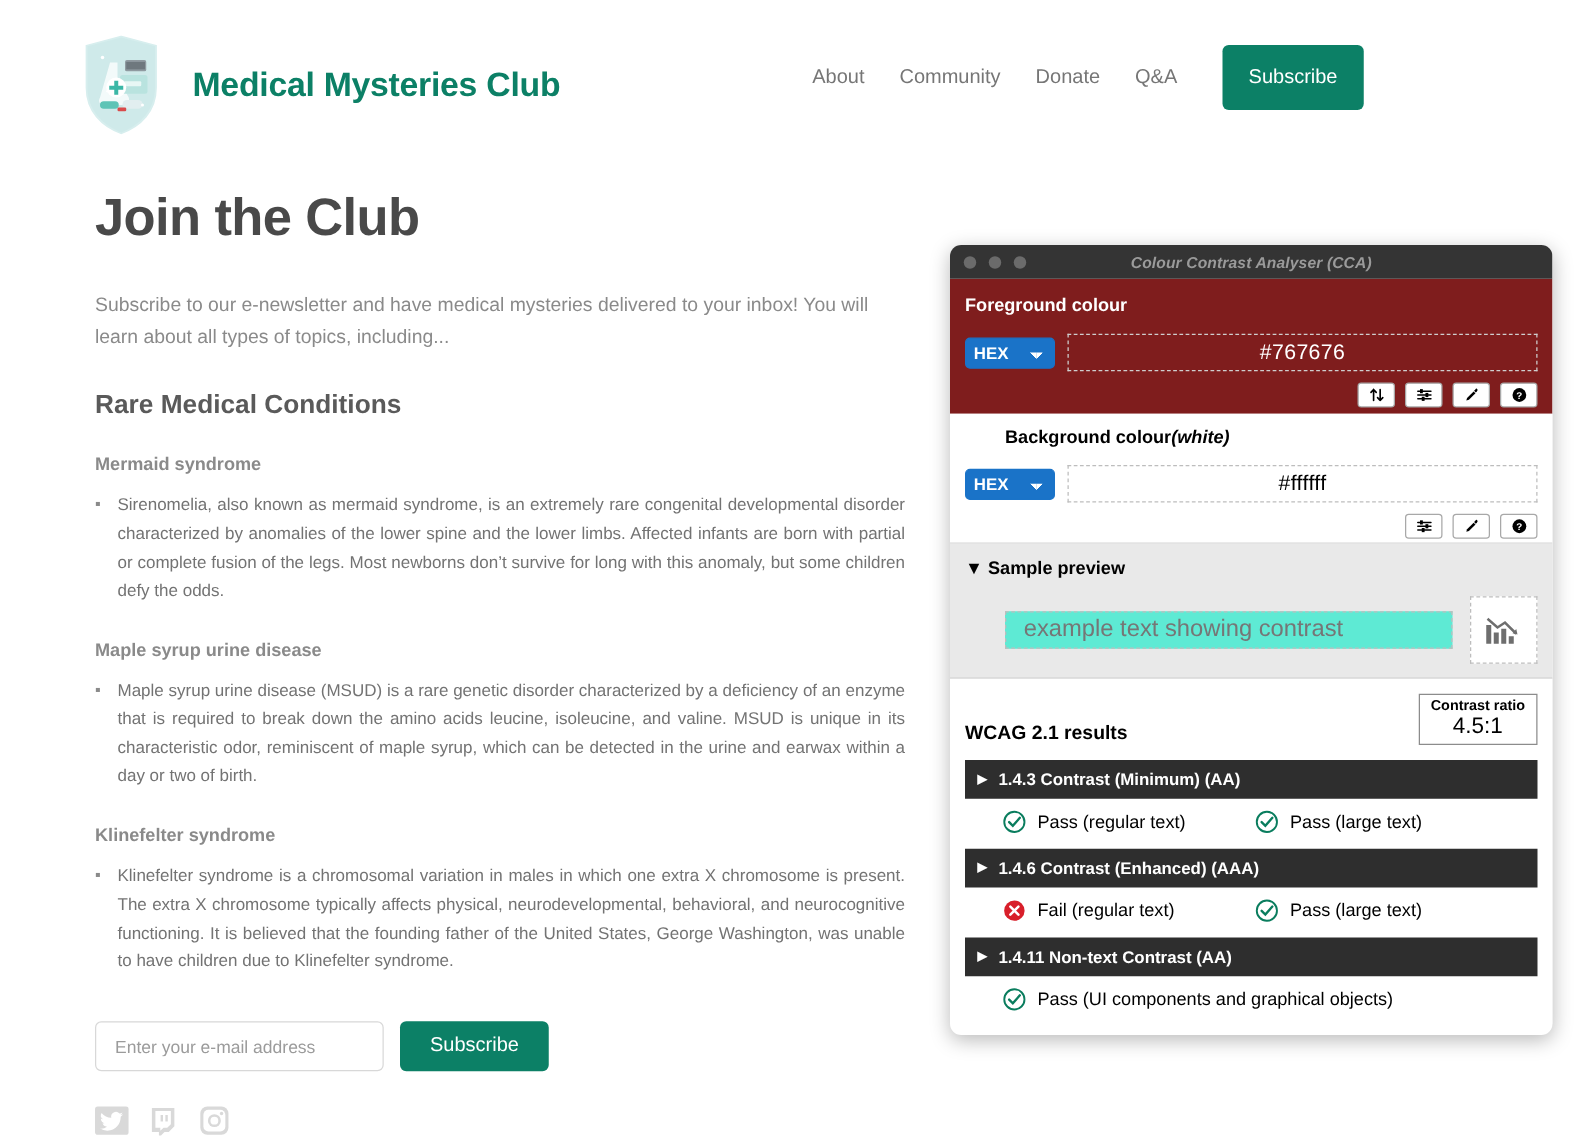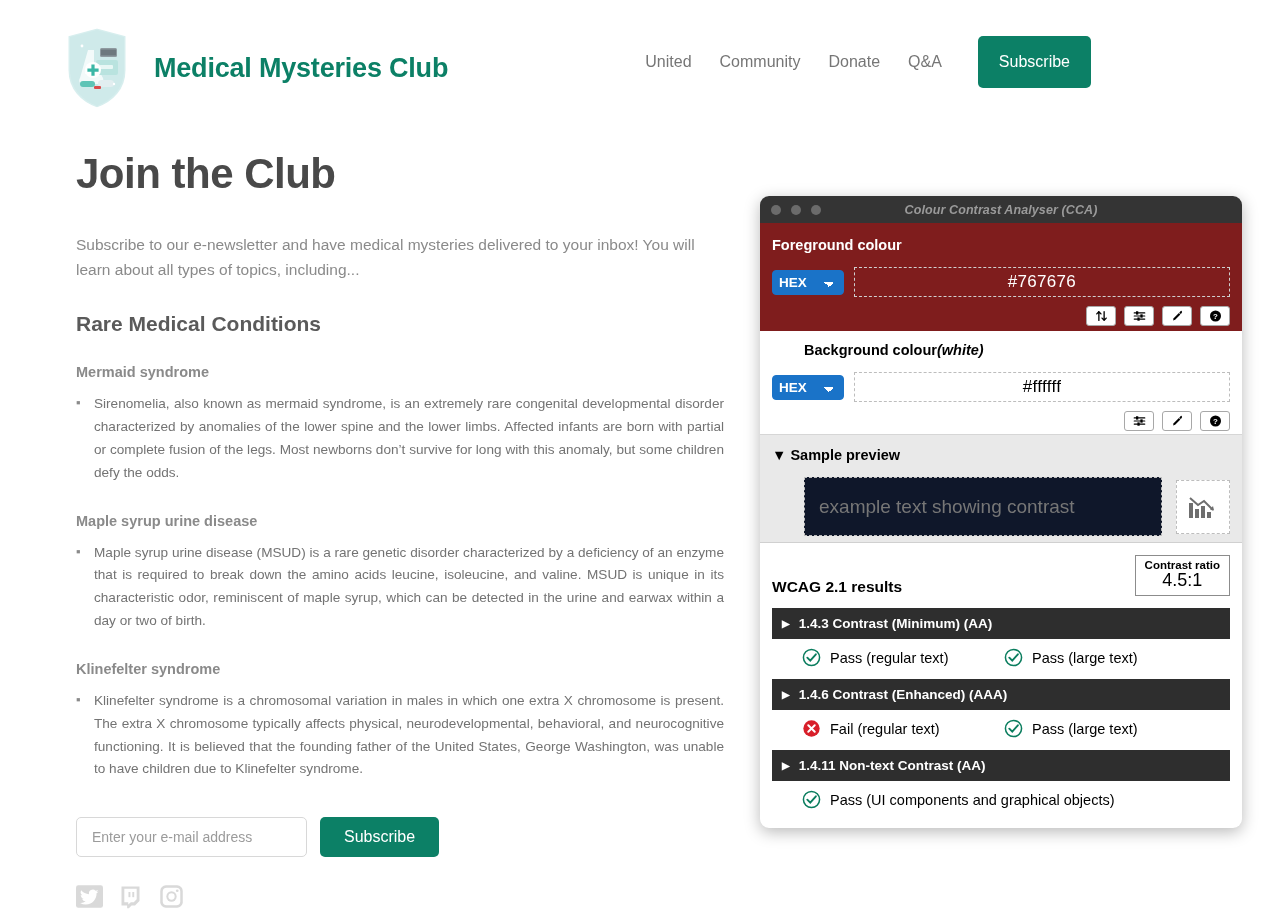--- a/index.html
+++ b/index.html
@@ -146,21 +146,21 @@
   }
   .bg-head { display: flex; align-items: baseline; justify-content: flex-start; margin-left: 32px; }
 
   .preview-section {
     background: #e9e9e9; padding: 12px 12px 14px 12px; height: 108px;
     border-bottom: 1px solid #d0d0d0;
   }
   .preview-head { font-size: 14.5px; font-weight: bold; color: #000; }
   .preview-row { display: flex; align-items: center; gap: 14px; margin-top: 14px; padding-left: 32px; }
   .preview-text-box {
-    flex: 1; height: 59px; border: 1px dashed #bdbdbd; background: #0f172a;
+    flex: 1; height: 30px; border: 1px dashed #bdbdbd; background: #5eead4;
     display: flex; align-items: center; padding-left: 14px;
     font-size: 19px; color: #767676;
   }
   .preview-img-box {
     width: 54px; height: 54px; border: 1px dashed #bdbdbd; background: #ffffff;
     display: flex; align-items: center; justify-content: center;
   }
 
   .wcag-section { background: #ffffff; padding: 12px 12px 10px 12px; }
   .wcag-head { display: flex; align-items: flex-end; justify-content: space-between; gap: 12px; }
@@ -205,21 +205,21 @@
       <rect x="36" y="56" width="16" height="7" rx="3.5" fill="#e2eef0"></rect>
       <rect x="32" y="62" width="7" height="3" rx="1" fill="#d94b4b"></rect>
       <circle cx="20" cy="22" r="1.4" fill="#ffffff"></circle>
       <circle cx="52" cy="60" r="1.2" fill="#ffffff"></circle>
       <circle cx="24" cy="49" r="1" fill="#ffffff"></circle>
     </svg>
     <div class="brand-title">Medical Mysteries Club</div>
   </div>
 
   <nav class="main-nav">
-    <a class="nav-link" href="#">United</a>
+    <a class="nav-link" href="#">About</a>
     <a class="nav-link" href="#">Community</a>
     <a class="nav-link" href="#">Donate</a>
     <a class="nav-link" href="#">Q&amp;A</a>
     <button class="nav-subscribe">Subscribe</button>
   </nav>
 </header>
 
 <main class="content">
   <h1 class="page-title">Join the Club</h1>
   <p class="lede">Subscribe to our e-newsletter and have medical mysteries delivered to your inbox! You will learn about all types of topics, including...</p>

